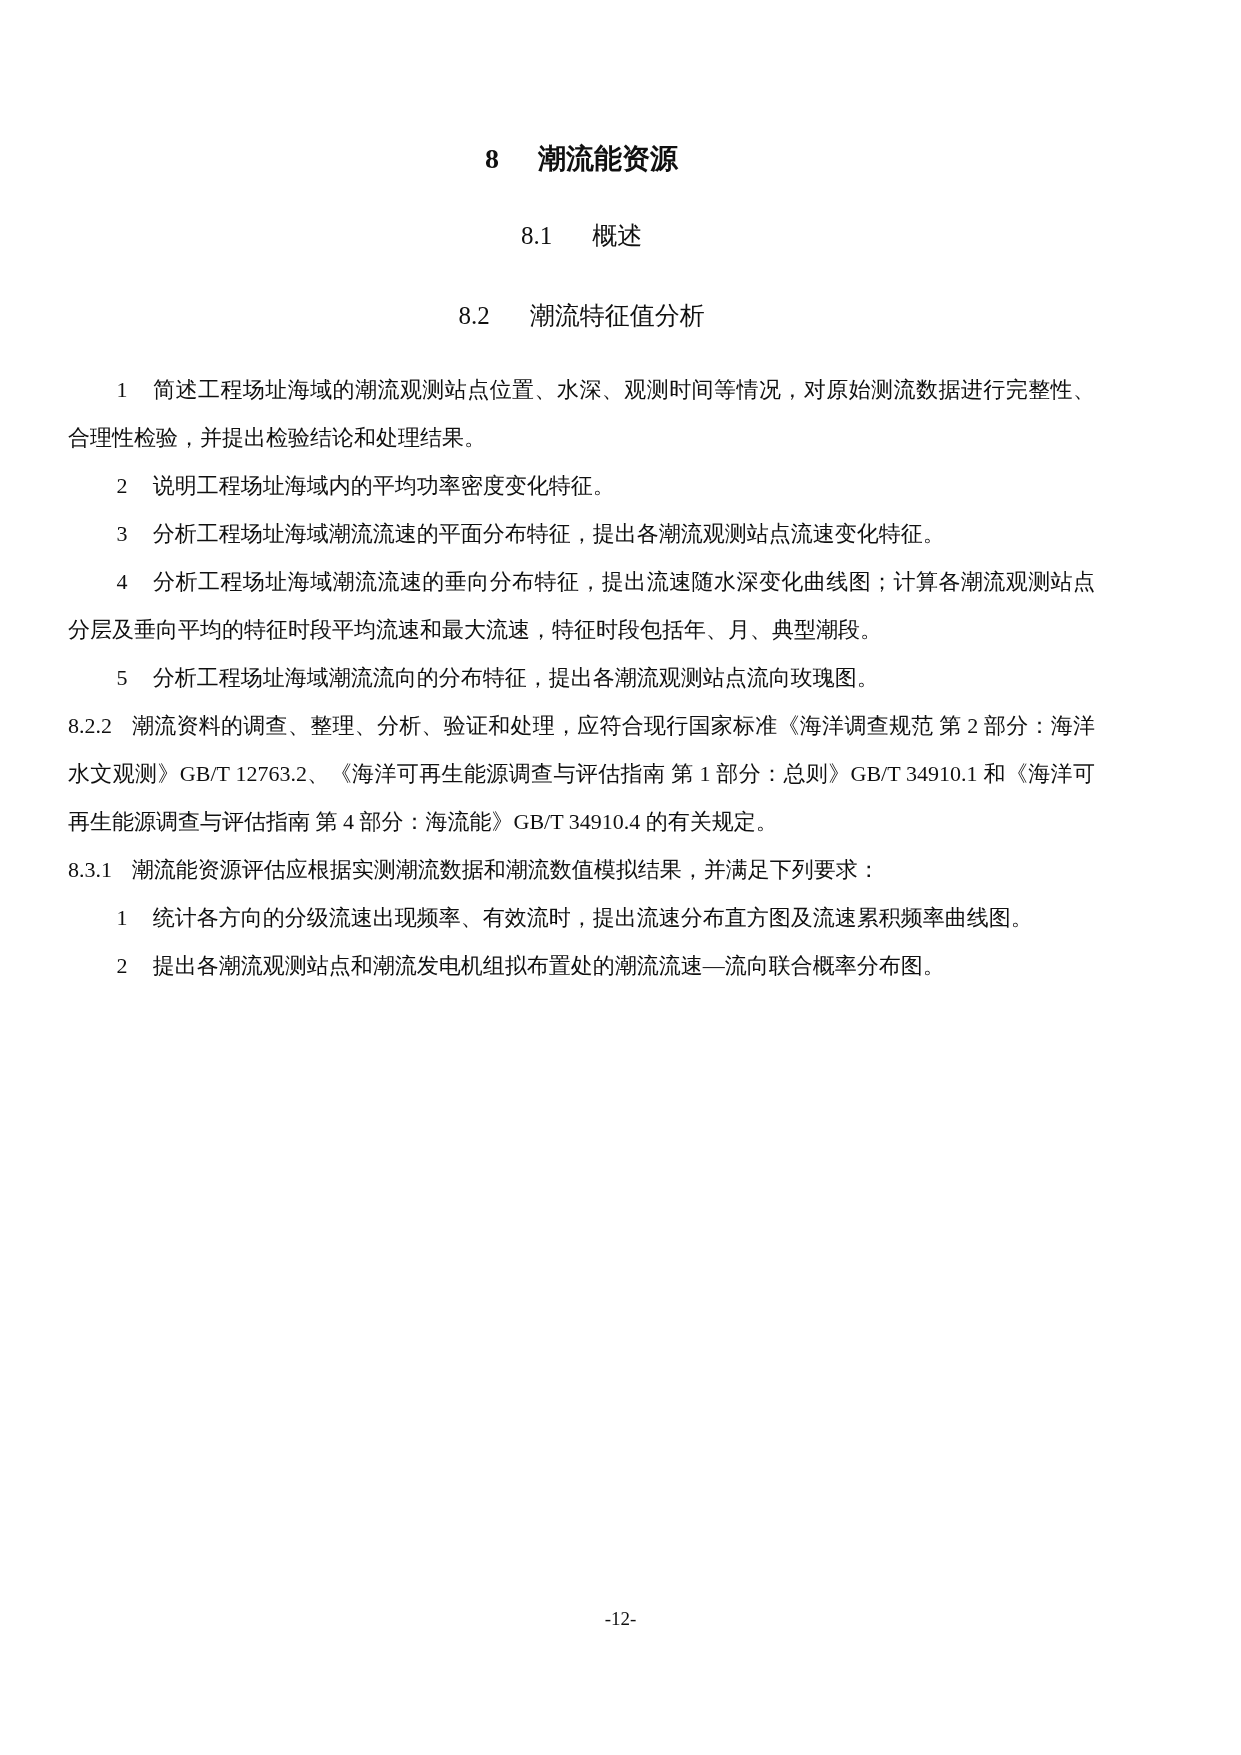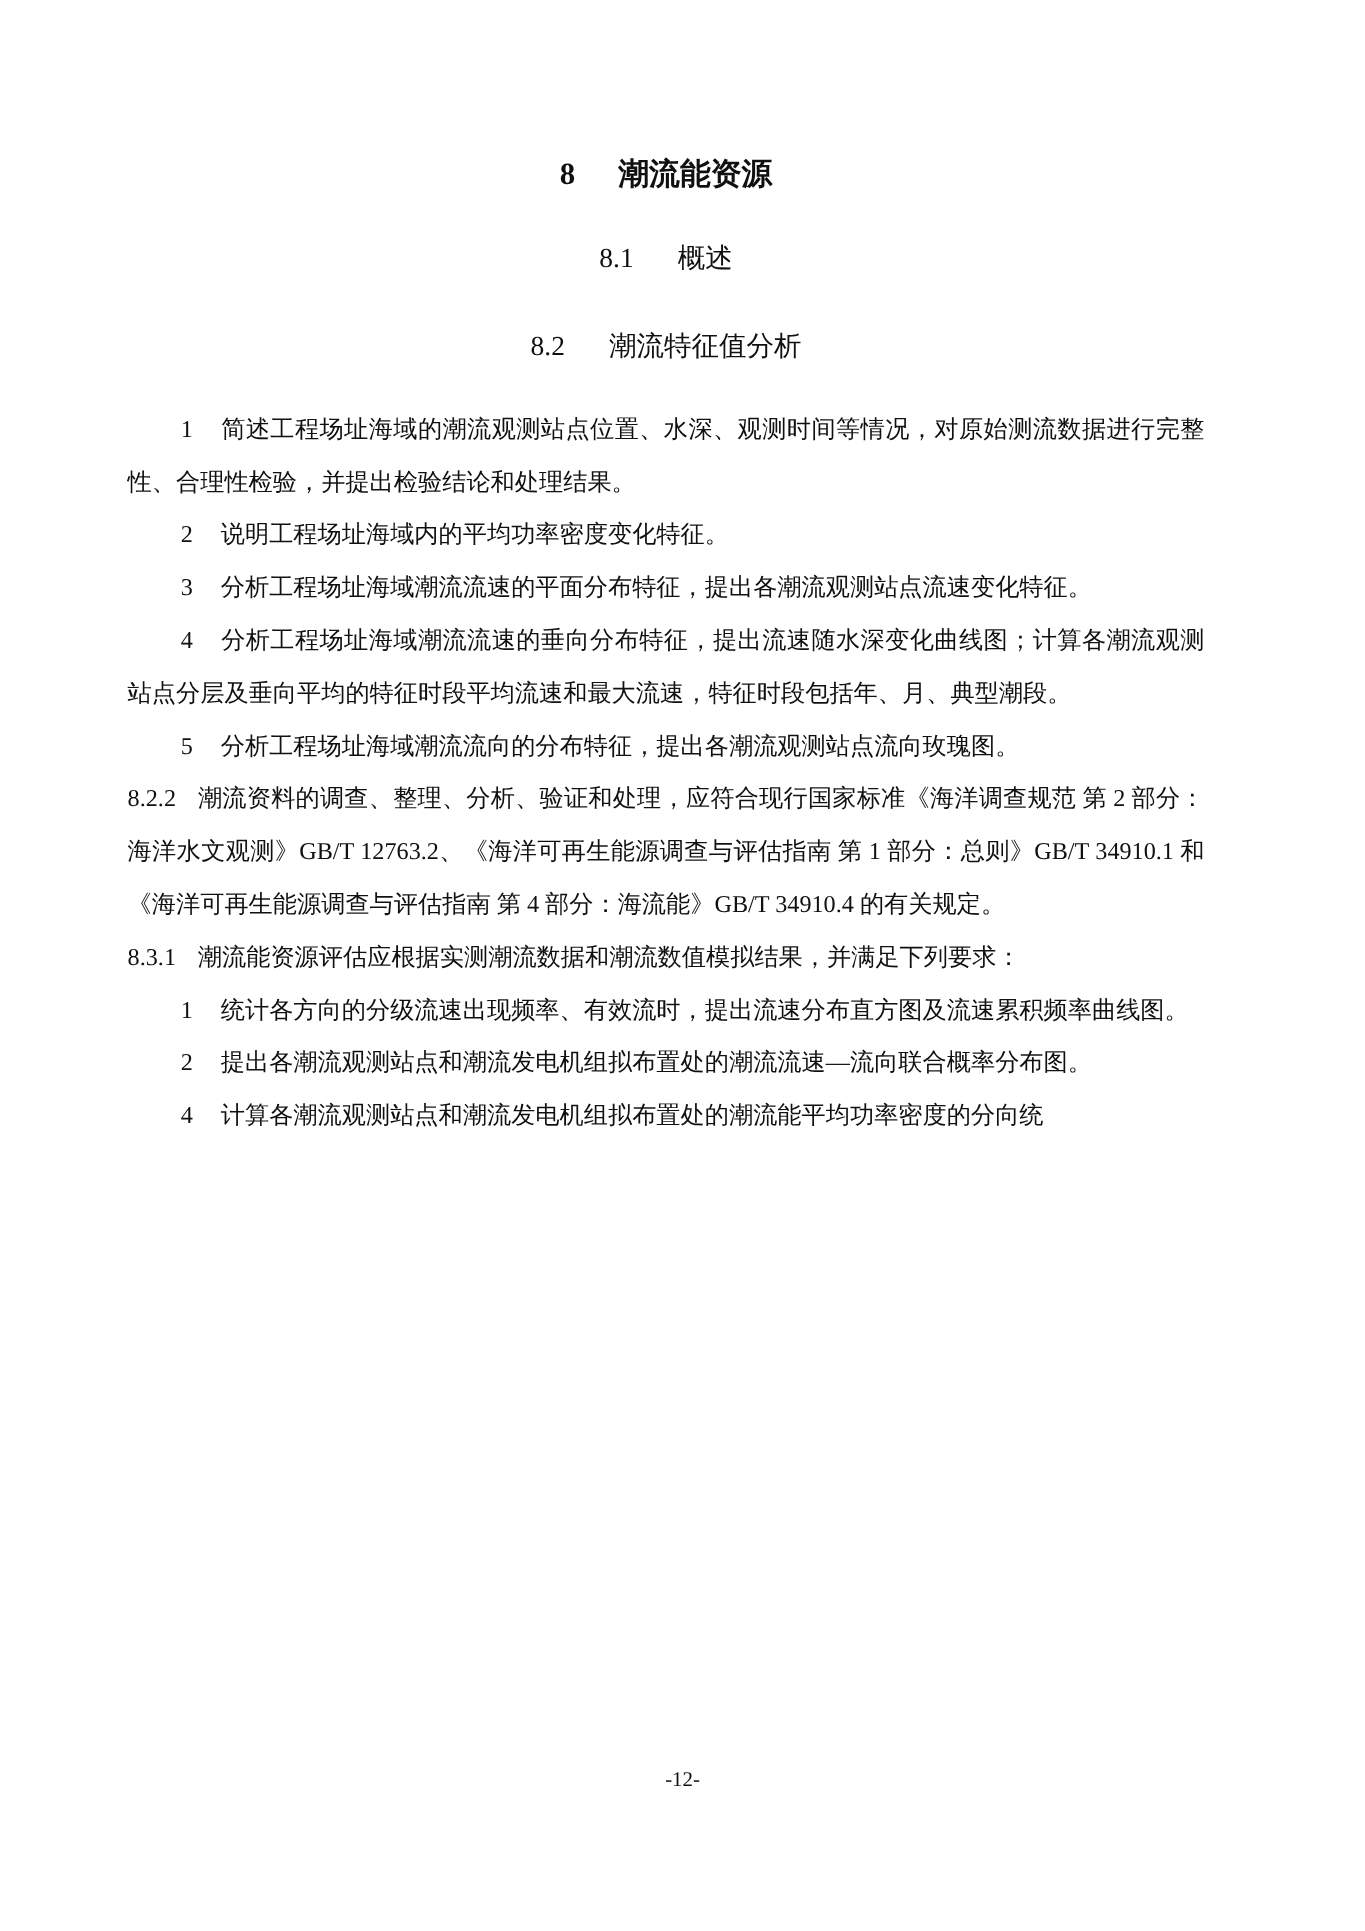--- a/index.html
+++ b/index.html
@@ -1,20 +1,20 @@
 <!DOCTYPE html>
 <html lang="zh"><head>
 <meta charset="utf-8">
 <style>
   html,body{margin:0;padding:0;background:#ffffff;}
   .page{
     position:relative;
     width:1241px;height:1755px;
     box-sizing:border-box;
-    padding:0 146px 0 116px;
+    padding:0 146px 0 68px;
     background:#ffffff;
     color:#101010;
     font-family:"Liberation Serif","DejaVu Serif",serif;
     font-size:22px;
     overflow:hidden;
   }
   .chapter-heading{
     margin:138px 0 0;
     text-align:center;
     font-size:28px;line-height:42px;font-weight:700;
@@ -63,17 +63,16 @@
   <p><span class="clause-num">8.2.2</span><span>潮流资料的调查、整理、分析、验证和处理，应符合现行国家标准《海洋调查规范 第 2 部分：海洋水文观测》GB/T 12763.2、《海洋可再生能源调查与评估指南 第 1 部分：总则》GB/T 34910.1 和《海洋可再生能源调查与评估指南 第 4 部分：海流能》GB/T 34910.4 的有关规定。</span></p>
 
 
   <p><span class="clause-num">8.3.1</span><span>潮流能资源评估应根据实测潮流数据和潮流数值模拟结果，并满足下列要求：</span></p>
 
   <p class="indent"><span class="item-num">1</span><span>统计各方向的分级流速出现频率、有效流时，提出流速分布直方图及流速累积频率曲线图。</span></p>
 
   <p class="indent"><span class="item-num">2</span><span>提出各潮流观测站点和潮流发电机组拟布置处的潮流流速—流向联合概率分布图。</span></p>
 
 
-  <p class="indent"><span class="item-num">4</span><span>计算各潮流观测站点和潮流发电机组拟布置处的潮流能平均功率密度的分向统</span></p>
 
   <div class="page-footer">-12-</div>
 
 </div>
 
 </body></html>

